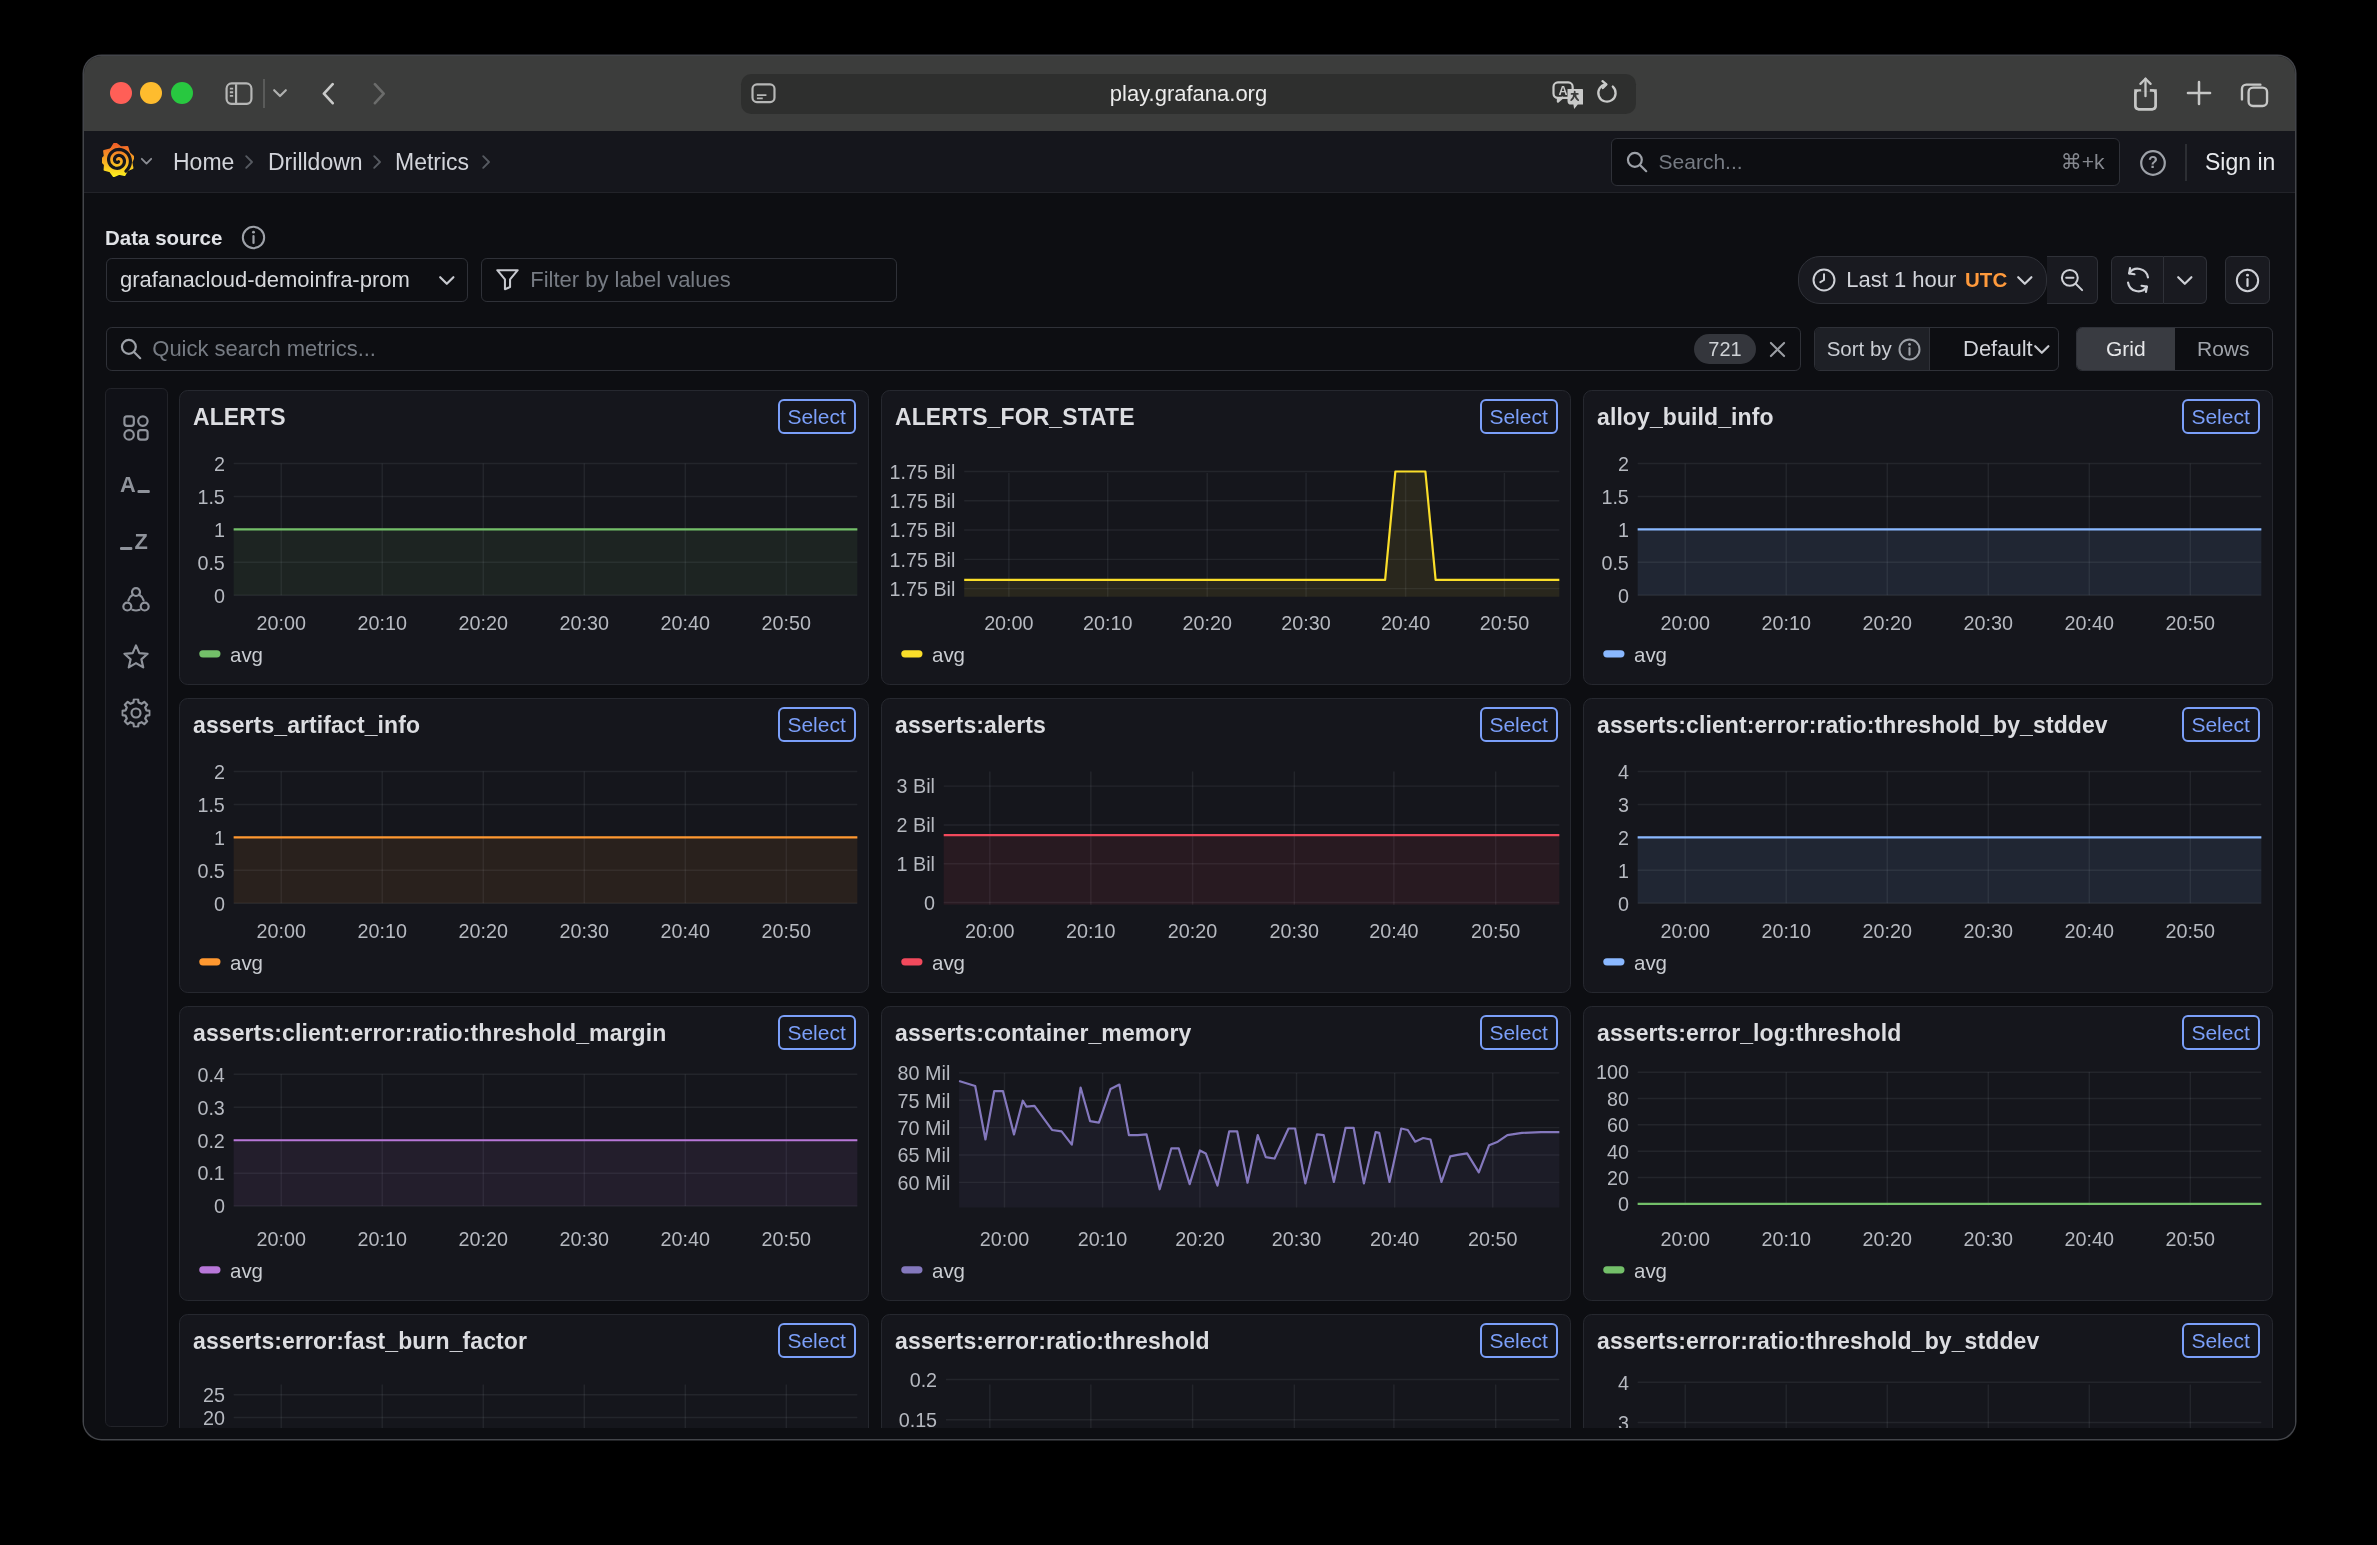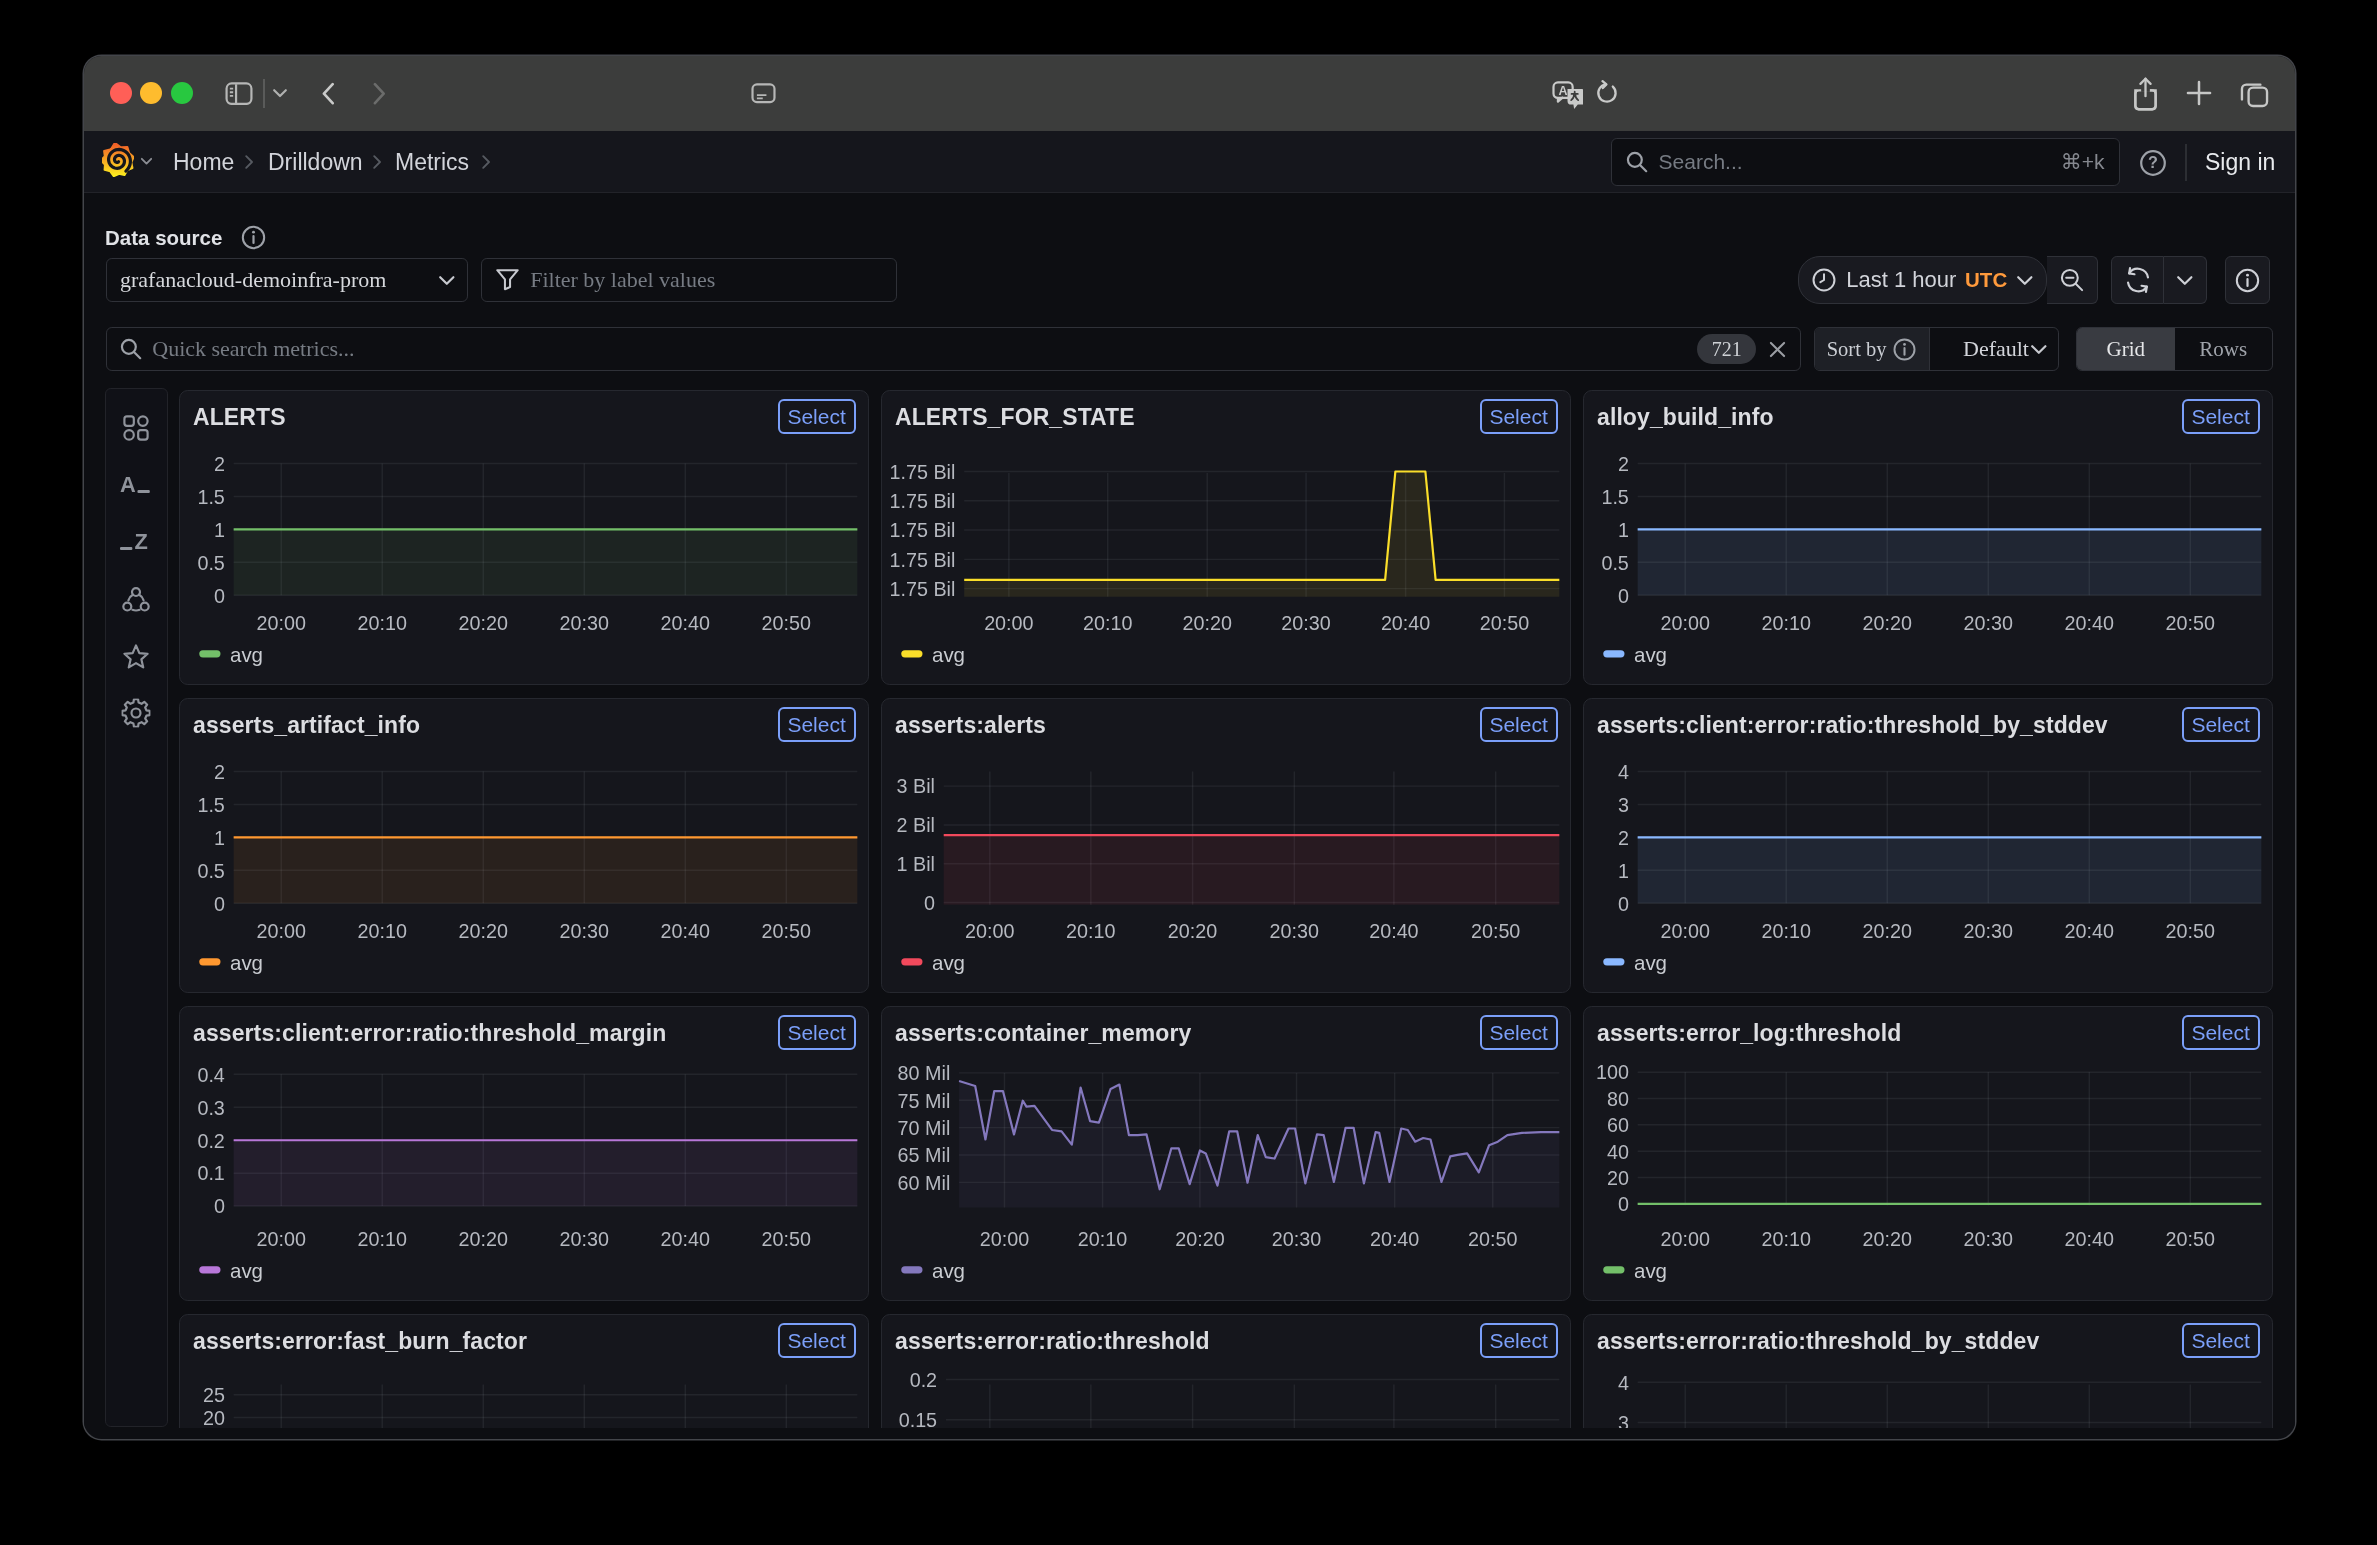--- a/index.html
+++ b/index.html
@@ -12,21 +12,21 @@
 .ticon { position:absolute; color:#b6b7b6; display:flex; align-items:center; justify-content:center; }
 #urlbar { position:absolute; left:657px; top:17.6px; width:895px; height:40px; background:#2e2f2e; border-radius:10.2px;
   color:#ececec; font-size:22px; display:flex; align-items:center; justify-content:center; }
 
 #ghead { position:absolute; left:0; top:75px; width:100%; height:62px; background:#15161c; border-bottom:1.5px solid #222329; }
 .crumb { color:#d2d4da; font-size:23px; }
 #gsearch { position:absolute; left:1527px; top:6.6px; width:509px; height:48px; border:1.5px solid #2f3138;
   border-radius:5.9px; background:#0d0e12; color:#767b83; font-size:21px; display:flex; align-items:center; }
 
 #content { position:absolute; left:0; top:148px; width:100%; height:1224px; overflow:hidden; background:#0d0e12; }
-.inbox { position:absolute; border:1.5px solid #2f3138; border-radius:5.9px; background:#0d0e12; display:flex; align-items:center;font-family:Liberation Serif, serif; }
+.inbox { position:absolute; border:1.5px solid #2f3138; border-radius:5.9px; background:#0d0e12; display:flex; align-items:center; }
 .btnbox { position:absolute; border:1.5px solid #2f3138; border-radius:5.9px; background:#191a20; display:flex; align-items:center; justify-content:center; color:#ced0d6; }
 
 .panel { position:absolute; width:690px; height:295px; background:#15161c; border:1.5px solid #26282f; border-radius:8.8px; }
 .ptitle { position:absolute; left:13px; top:13px; font-size:23px; font-weight:600; color:#dcdde1; letter-spacing:0.1px; }
 .sel { position:absolute; right:12.4px; top:8px; width:78px; height:35px; border:2.2px solid #7b9ff9; border-radius:5.9px;
   color:#7b9ff9; font-size:21px; font-weight:500; display:flex; align-items:center; justify-content:center; }
 .ch { position:absolute; left:0; top:0; }
 .tick { font-size:27px; fill:#b6b9c0; font-family:"Liberation Sans",sans-serif; }
 .leg { font-size:28px; fill:#c9ccd1; font-family:"Liberation Sans",sans-serif; }
 #rail { position:absolute; left:20.5px; top:184px; width:63px; height:1039px; border:1.5px solid #222329; border-radius:5.9px; background:#101117; }
@@ -55,20 +55,23 @@
       </div>
     <div class="ticon" style="left:237px;top:26px;color:#c9cac9;">
         <svg class="" width="14.6" height="23.4" viewBox="0 0 20 32" fill="none">
           <path d="M16 3 L4 16 L16 29" stroke="currentColor" fill="none" stroke-width="3.6" stroke-linecap="round" stroke-linejoin="round"></path>
         </svg>
       </div>
     <div class="ticon" style="left:288px;top:26px;color:#6b6c6b;">
         <svg class="" width="14.6" height="23.4" viewBox="0 0 20 32" fill="none">
           <path d="M4 3 L16 16 L4 29" stroke="currentColor" fill="none" stroke-width="3.6" stroke-linecap="round" stroke-linejoin="round"></path>
         </svg>
+      </div>
+    <div id="urlbar">
+        <span>play.grafana.org</span>
       </div>
     <div class="ticon" style="left:667px;top:27px;color:#b6b7b6;">
         <svg class="" width="25" height="20.5" viewBox="0 0 34 28" fill="none">
           <rect x="2" y="2" width="30" height="24" rx="6" stroke="currentColor" fill="none" stroke-width="3"></rect>
           <line x1="8" y1="16.5" x2="21" y2="16.5" stroke="currentColor" fill="none" stroke-width="2.4"></line>
           <line x1="8" y1="21" x2="16" y2="21" stroke="currentColor" fill="none" stroke-width="2.4"></line>
         </svg>
       </div>
     <div class="ticon" style="left:1468px;top:25px;color:#c9cac9;">
         <svg class="" width="31" height="28" viewBox="0 0 42 38" fill="none">

